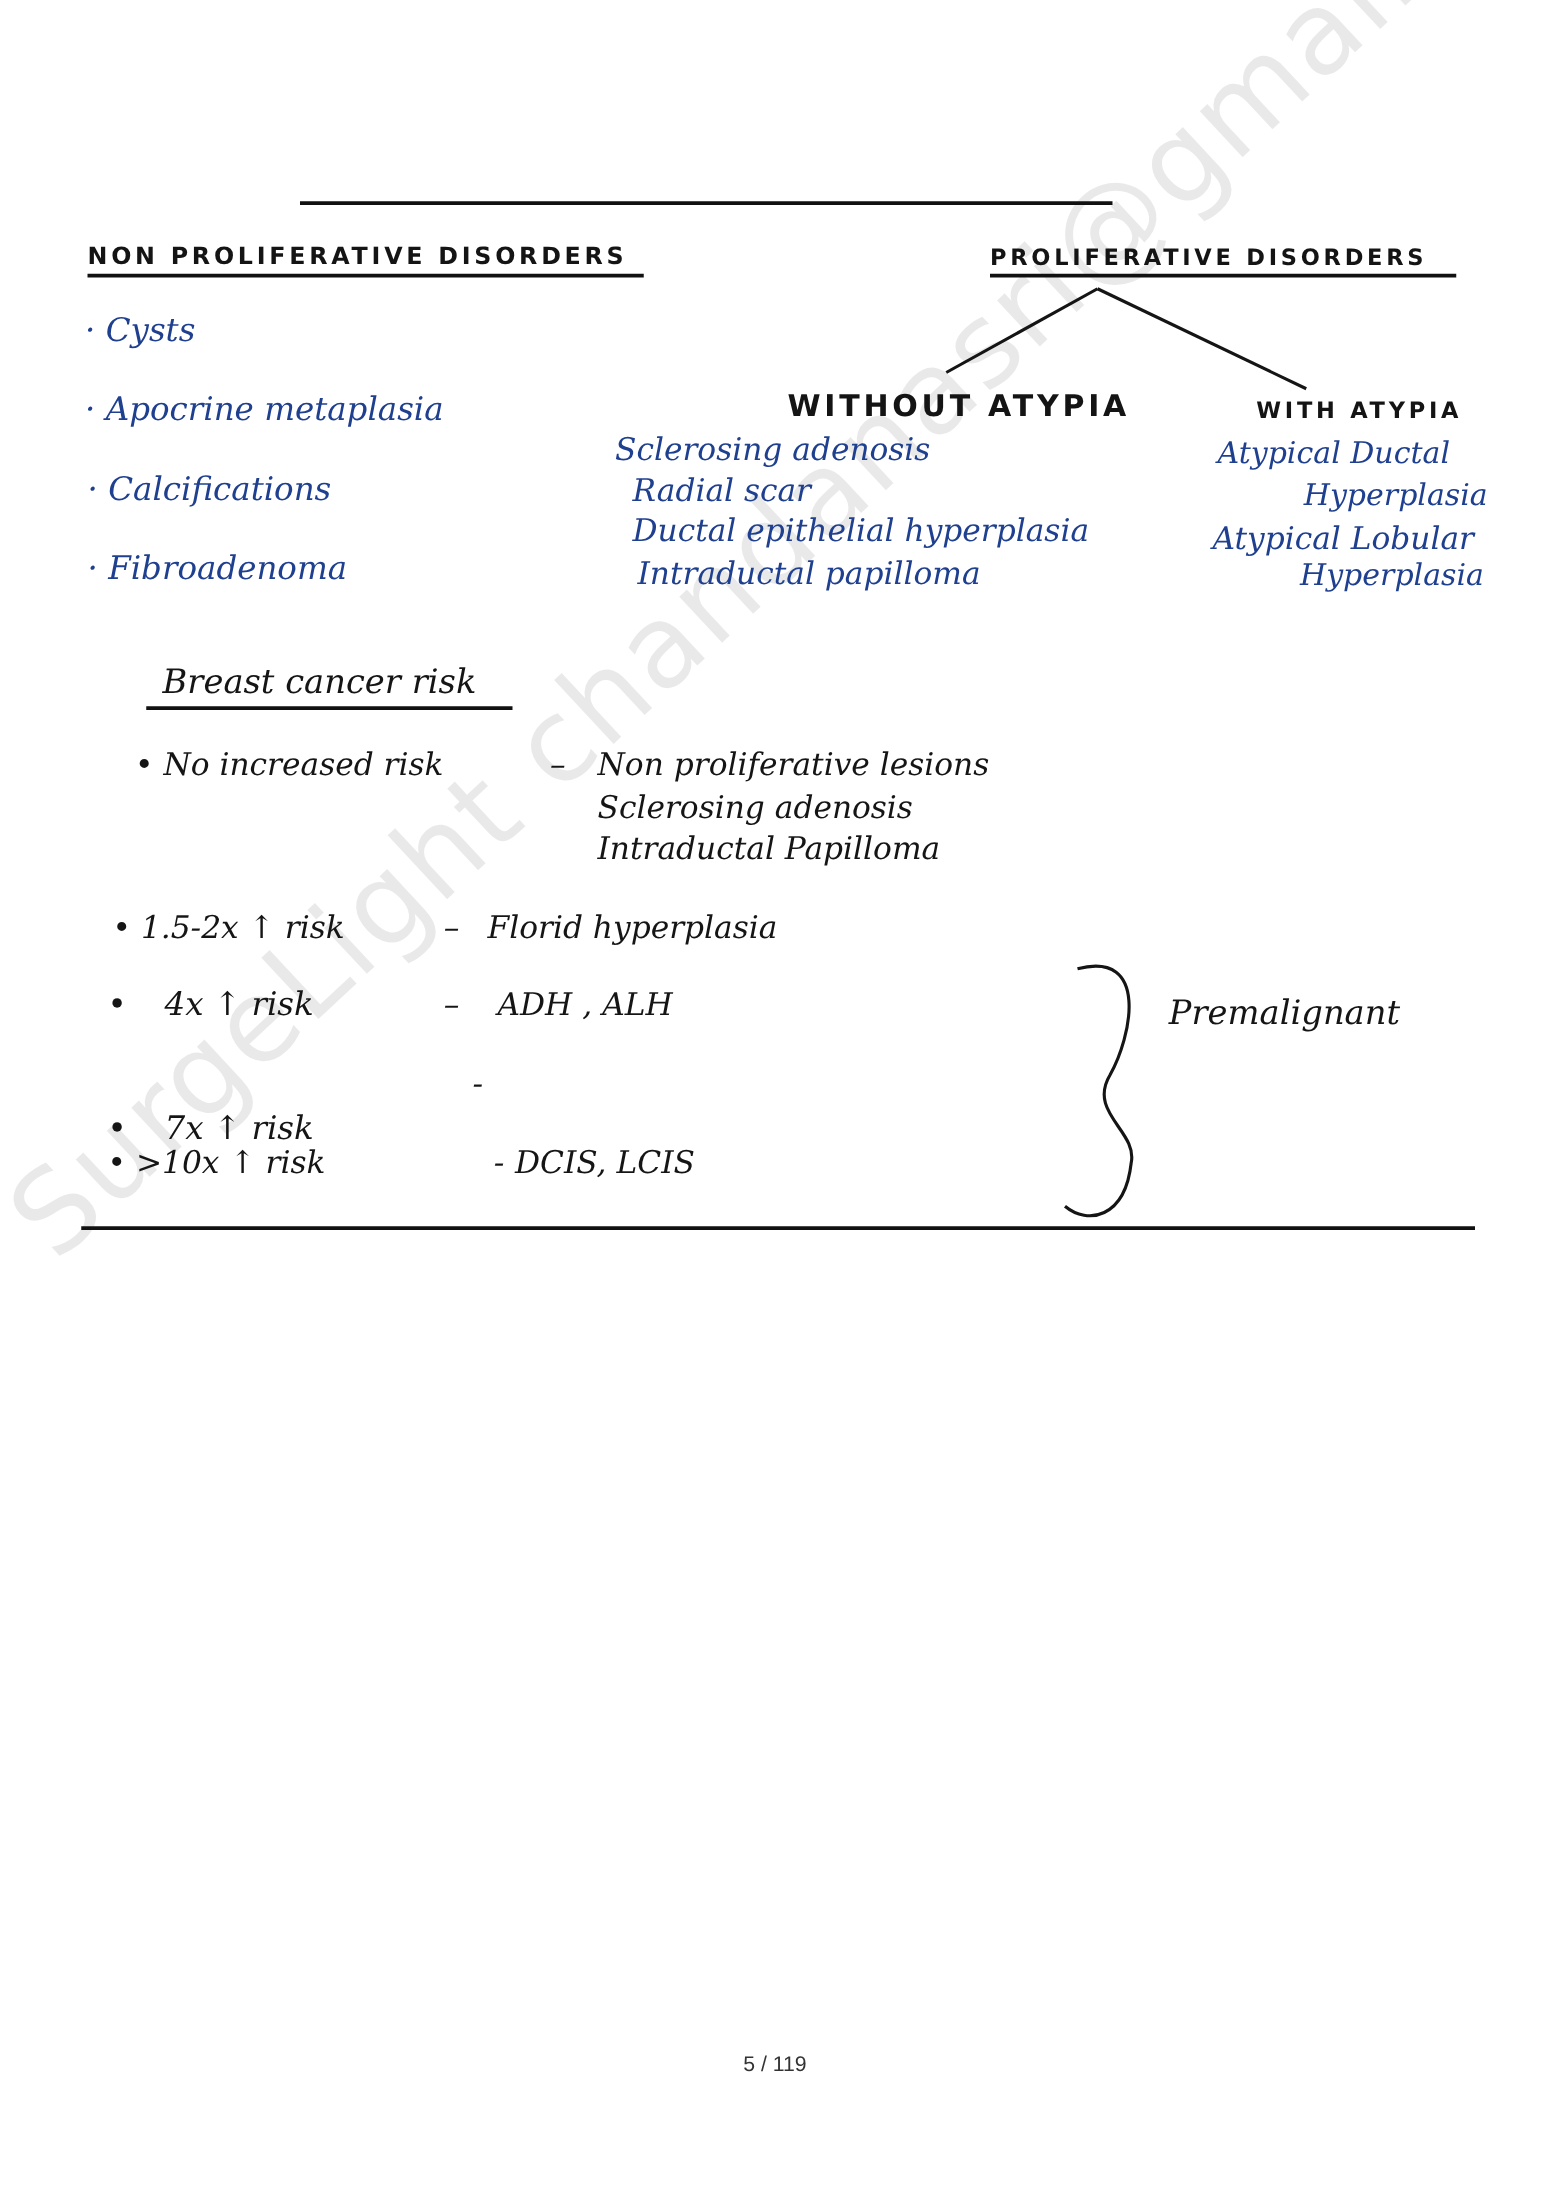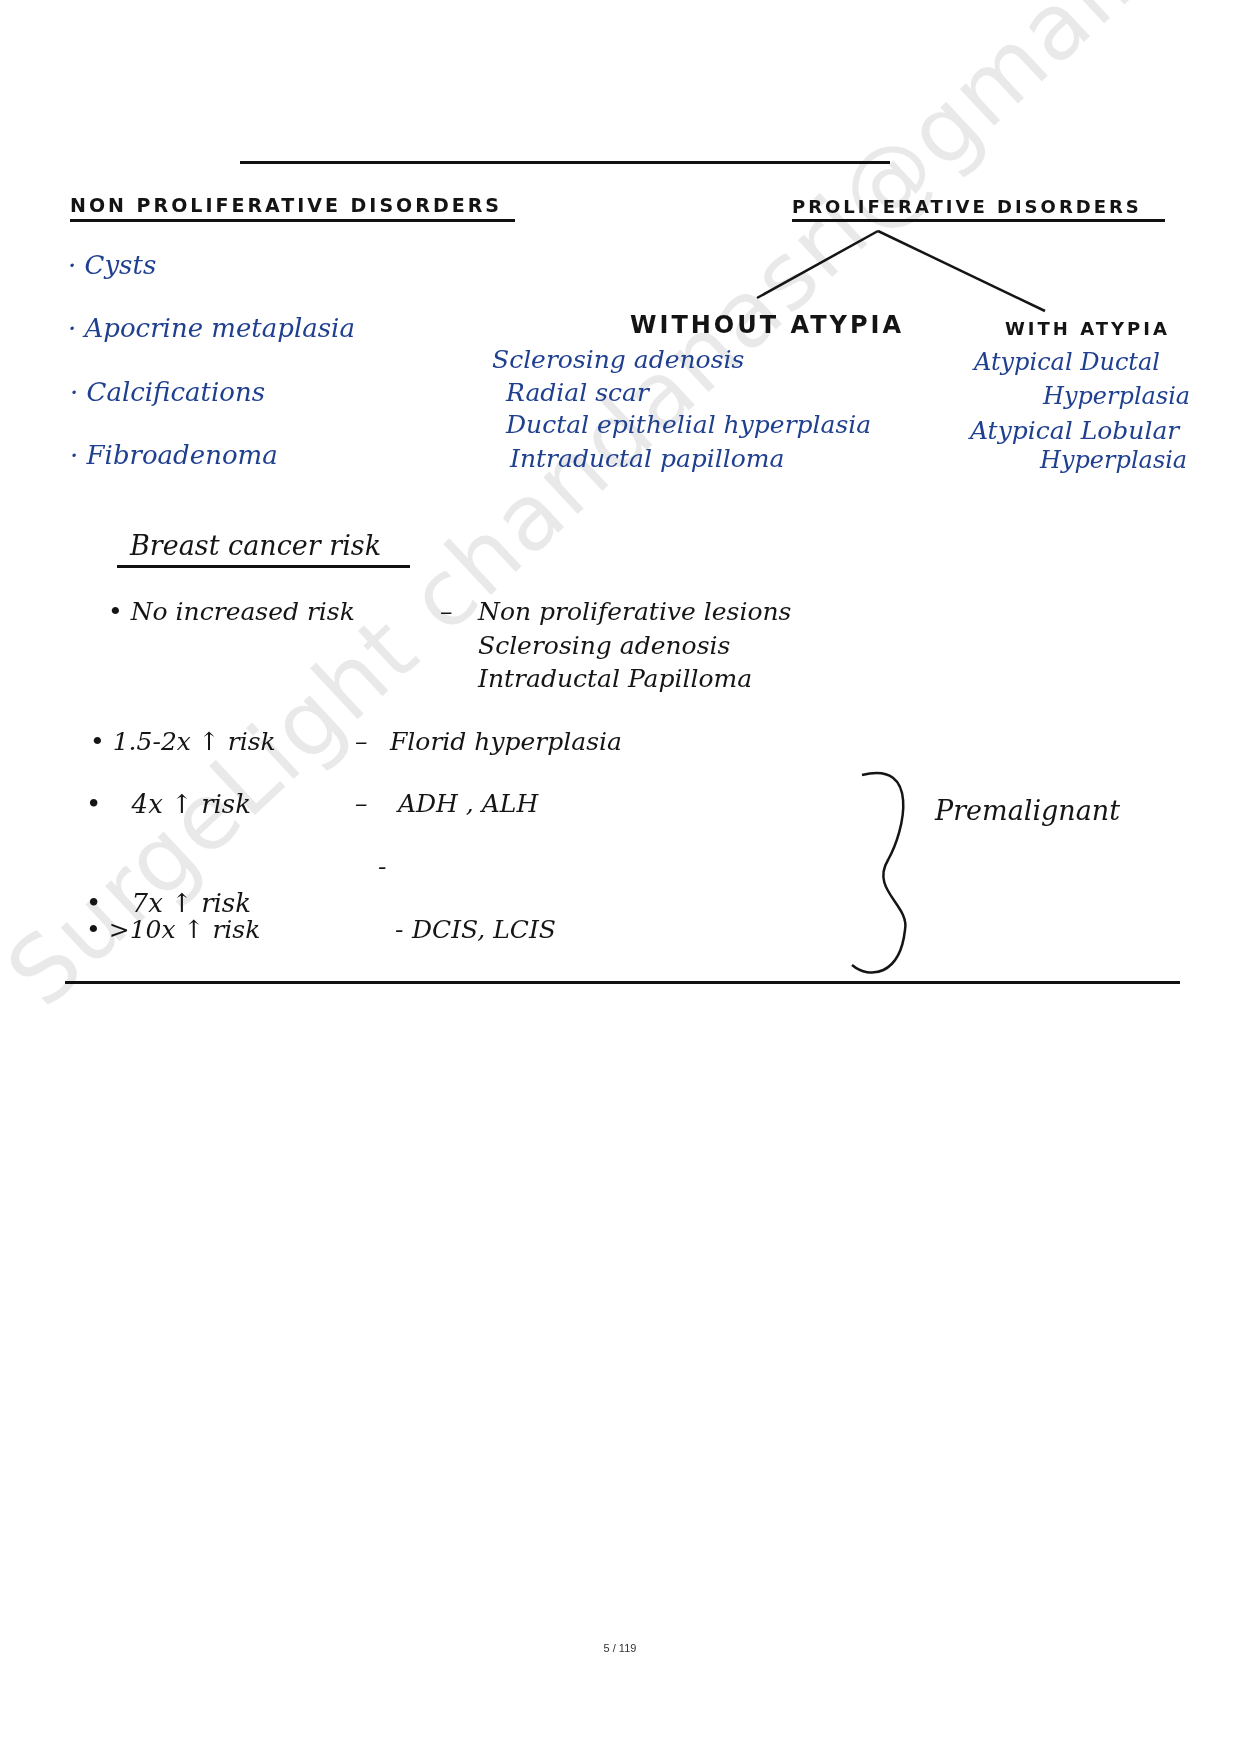--- a/index.html
+++ b/index.html
@@ -11,21 +11,21 @@
   .hand { font-family: "DejaVu Serif", serif; font-style: italic; }
   .blue { color: #1f3f8f; }
   .black { color: #151515; }
   .rule { position: absolute; background: #111; }
   .watermark { position: absolute; left: 60px; top: 920px; font-family: "DejaVu Sans", sans-serif;
                font-size: 92px; color: rgba(0,0,0,0.085); transform: rotate(-43deg);
                transform-origin: left bottom; white-space: nowrap; letter-spacing: 2px;
                pointer-events: none; }
   svg.overlay { position: absolute; left: 0; top: 0; }
   .pagenum { position: absolute; top: 1642px; left: 0; width: 1240px; text-align: center;
-             font-family: "Liberation Sans", sans-serif; font-size: 11px; color: #333; }
+             font-family: "Liberation Sans", sans-serif; font-size: 17px; color: #333; }
 </style>
 </head>
 <body>
 
 <div class="page">
 
   <div class="watermark">SurgeLight chandanasri@gmail.com</div>
 
   <div class="rule" style="left:240px; top:161px; width:650px; height:3px;"></div>
 

